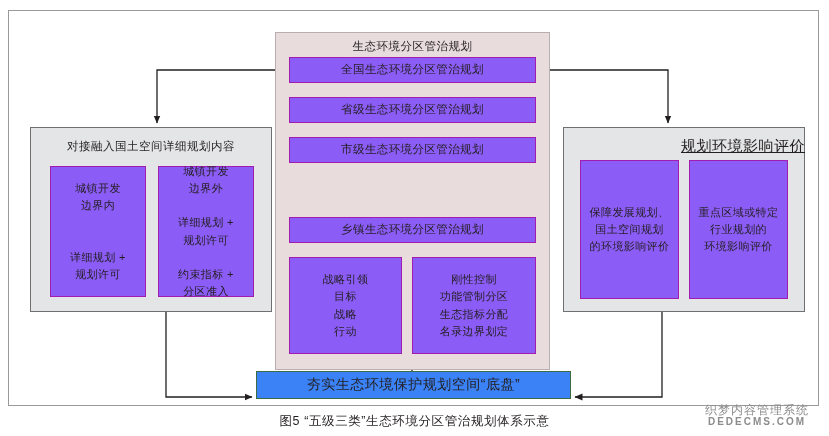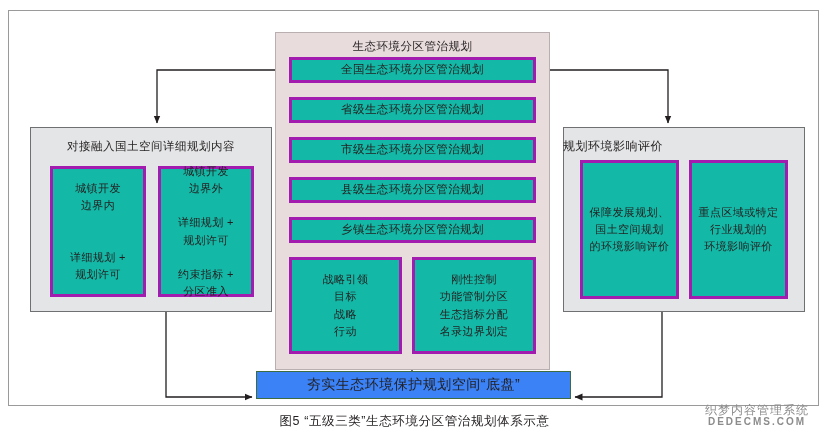--- a/index.html
+++ b/index.html
@@ -22,22 +22,22 @@
     position:absolute;left:8px;top:405px;width:811px;height:0;
     border-top:1px solid #9a9a9a;
   }
 
   
   .box{
     position:absolute;box-sizing:border-box;
     display:flex;flex-direction:column;
     align-items:center;justify-content:center;
     text-align:center;
-    border:3px solid #a21caf;
-    background:#14b8a6;
+    border:1px solid #a21caf;
+    background:#8b5cf6;
     font-size:11px;line-height:1.55;
     letter-spacing:.4px;
     white-space:pre-line;
   }
 
   
   .pink-panel{
     position:absolute;left:275px;top:32px;width:275px;height:338px;
     background:#e8dcdd;border:1px solid #b9aeb0;box-sizing:border-box;
   }
@@ -63,21 +63,21 @@
   .lp-in{left:50px;top:166px;width:96px;height:131px;}
   .lp-out{left:158px;top:166px;width:96px;height:131px;}
 
   
   .grey-panel-right{
     position:absolute;left:563px;top:127px;width:242px;height:185px;
     background:#e4e5e6;border:1px solid #6f7072;box-sizing:border-box;
   }
   .grey-right-title{
     position:absolute;left:563px;top:138px;width:242px;height:16px;
-    text-align:left;font-size:12px;line-height:16px;letter-spacing:.5px;
+    text-align:right;font-size:15px;line-height:16px;letter-spacing:.5px;text-decoration:underline;
   }
   .rp-a{left:580px;top:160px;width:99px;height:139px;}
   .rp-b{left:689px;top:160px;width:99px;height:139px;}
 
   
   .green-bar{
     position:absolute;left:256px;top:371px;width:315px;height:28px;
     background:#3b82f6;border:1px solid #3f6b40;box-sizing:border-box;
     display:flex;align-items:center;justify-content:center;
     font-size:14px;letter-spacing:.5px;color:#231f20;
@@ -133,21 +133,20 @@
       <path d="M662,312 L662,397 L575,397"></path>
     </g>
   </svg>
 
   <div class="pink-panel"></div>
   <div class="pink-title">生态环境分区管治规划</div>
 
   <div class="box lvl" style="top:57px">全国生态环境分区管治规划</div>
   <div class="box lvl" style="top:97px">省级生态环境分区管治规划</div>
   <div class="box lvl" style="top:137px">市级生态环境分区管治规划</div>
-  <div class="box lvl" style="top:177px">县级生态环境分区管治规划</div>
   <div class="box lvl" style="top:217px">乡镇生态环境分区管治规划</div>
 
   <div class="box mid-left">战略引领
 目标
 战略
 行动</div>
   <div class="box mid-right">刚性控制
 功能管制分区
 生态指标分配
 名录边界划定</div>

